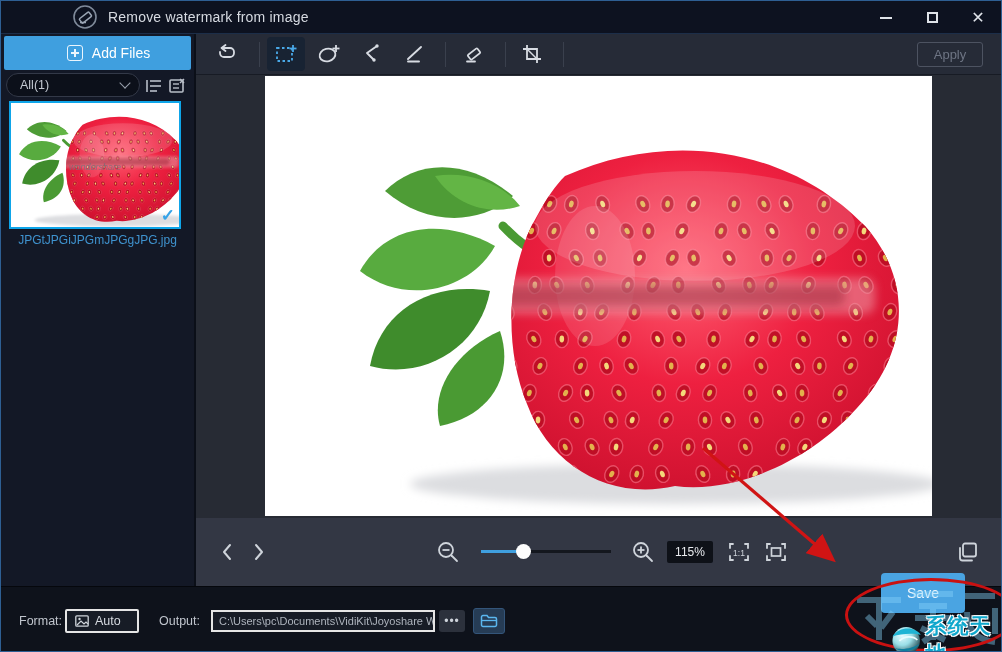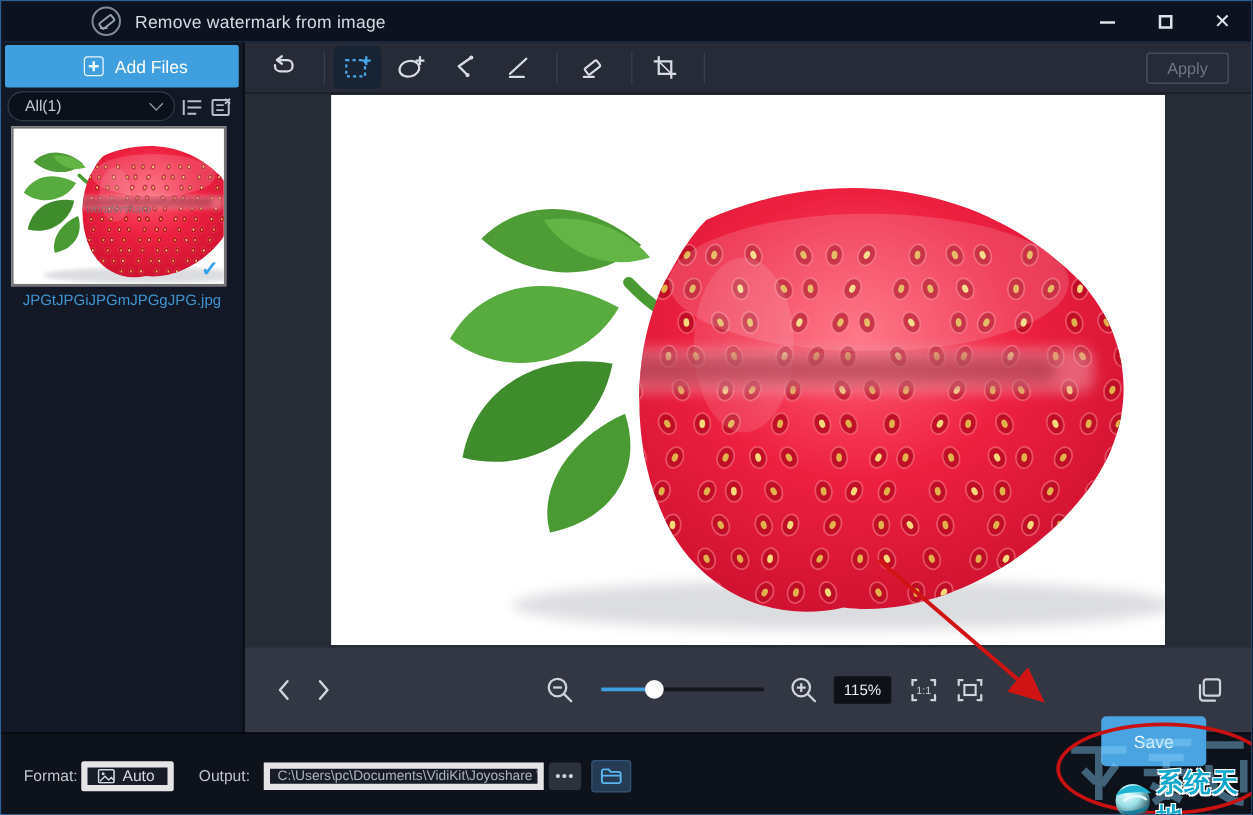--- a/index.html
+++ b/index.html
@@ -32,21 +32,21 @@
   .plus-box::before{ left:3px; right:3px; top:50%; height:1.6px; margin-top:-0.8px; }
   .plus-box::after{ top:3px; bottom:3px; left:50%; width:1.6px; margin-left:-0.8px; }
   #filter-row { position:absolute; left:0; top:39px; width:193px; height:28px; }
   #filter-select { position:absolute; left:5px; top:0; width:134px; height:24px; background:#0c101a;
     border:1px solid #333948; border-radius:12px; color:#c3c8d1; font-size:12.5px;
     display:flex; align-items:center; padding:0 10px 0 13px; justify-content:space-between; cursor:pointer; }
   .chev-down { width:8px; height:8px; border-right:1.6px solid #9aa1ad; border-bottom:1.6px solid #9aa1ad;
     transform:rotate(45deg); margin-top:-4px; }
   .side-ic { position:absolute; top:3px; width:20px; height:20px; cursor:pointer; }
   #thumb-card { position:absolute; left:8px; top:67px; width:172px; height:128px; background:#fff;
-    border:2px solid #737373; cursor:pointer; }
+    border:2px solid #0ea5e9; cursor:pointer; }
   #thumb-card svg { display:block; width:100%; height:100%; }
   #thumb-wm { position:absolute; left:0; top:52%; width:100%; text-align:center;
     font-size:9px; font-style:italic; color:rgba(110,116,122,.8); transform:translateY(-50%); }
   #thumb-check { position:absolute; right:4px; bottom:1px; color:#35a3e8; font-size:17px; font-weight:bold; }
   #file-name { position:absolute; left:0; top:199px; width:193px; text-align:center; color:#3f93cf; font-size:12px;
     white-space:nowrap; overflow:hidden; }
   
   #toolbar { position:absolute; left:0; top:0; width:807px; height:41px; background:#262b37; border-bottom:1px solid #171b24; }
   .tool-btn { position:absolute; top:3px; width:38px; height:34px; border-radius:4px; display:flex;
     align-items:center; justify-content:center; cursor:pointer; background:transparent; border:none; }
@@ -62,21 +62,21 @@
   .pv-ic { position:absolute; top:50%; transform:translate(-50%,-50%); cursor:pointer; }
   #zoom-slider { position:absolute; left:285px; top:32px; width:130px; height:4px; cursor:pointer; }
   #zoom-track-l { position:absolute; left:0; top:0; width:42px; height:3px; background:#3f9fdf; }
   #zoom-track-r { position:absolute; left:42px; top:0; right:0; height:3px; background:#14171e; }
   #zoom-handle { position:absolute; left:35px; top:-6px; width:15px; height:15px; background:#fdfdfd; border-radius:50%; }
   #zoom-pct { position:absolute; left:471px; top:23px; width:46px; height:22px; background:#0e1118; border-radius:2px;
     color:#e9ebef; font-size:12px; display:flex; align-items:center; justify-content:center; cursor:pointer; }
   
   #statusbar { position:absolute; left:0; top:585px; width:1002px; height:67px; background:#0e121b; border-top:1px solid #05070c;text-decoration:underline; }
   .sb-label { position:absolute; top:27px; color:#c0c5cd; font-size:12.5px; }
-  .sb-box { position:absolute; background:#171c26; border:5px solid #e5e5e5; color:#d6dae0; }
+  .sb-box { position:absolute; background:#171c26; border:2px solid #e5e5e5; color:#d6dae0; }
   #format-box { left:64px; top:22px; width:74px; height:24px; border-radius:2px; font-size:12.5px;
     display:flex; align-items:center; gap:6px; padding:0 8px; cursor:pointer; }
   #output-box { left:210px; top:23px; width:224px; height:22px; font-size:11px; color:#aeb4bd;
     display:flex; align-items:center; padding:0 6px; white-space:nowrap; overflow:hidden; cursor:text; }
   #dots-btn { position:absolute; left:438px; top:23px; width:26px; height:22px; background:#2c313c; border:none;
     border-radius:3px; color:#cdd2d9; font-size:12px; letter-spacing:1px; cursor:pointer; }
   #folder-btn { position:absolute; left:472px; top:21px; width:32px; height:26px; background:#263c55; border:1px solid #33557a;
     border-radius:3px; display:flex; align-items:center; justify-content:center; cursor:pointer; }
   
   #save-btn { position:absolute; left:880px; top:572px; width:84px; height:40px; background:#4aa4e2; border:none;

